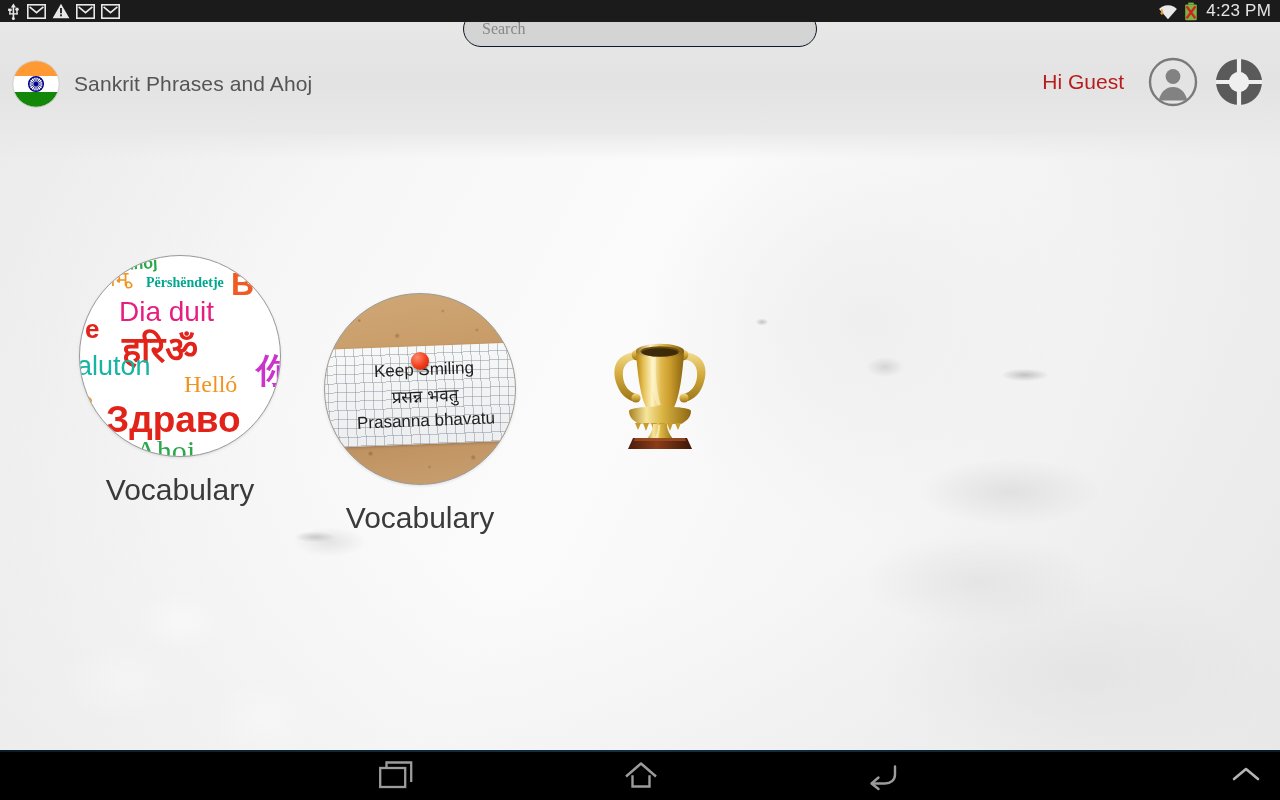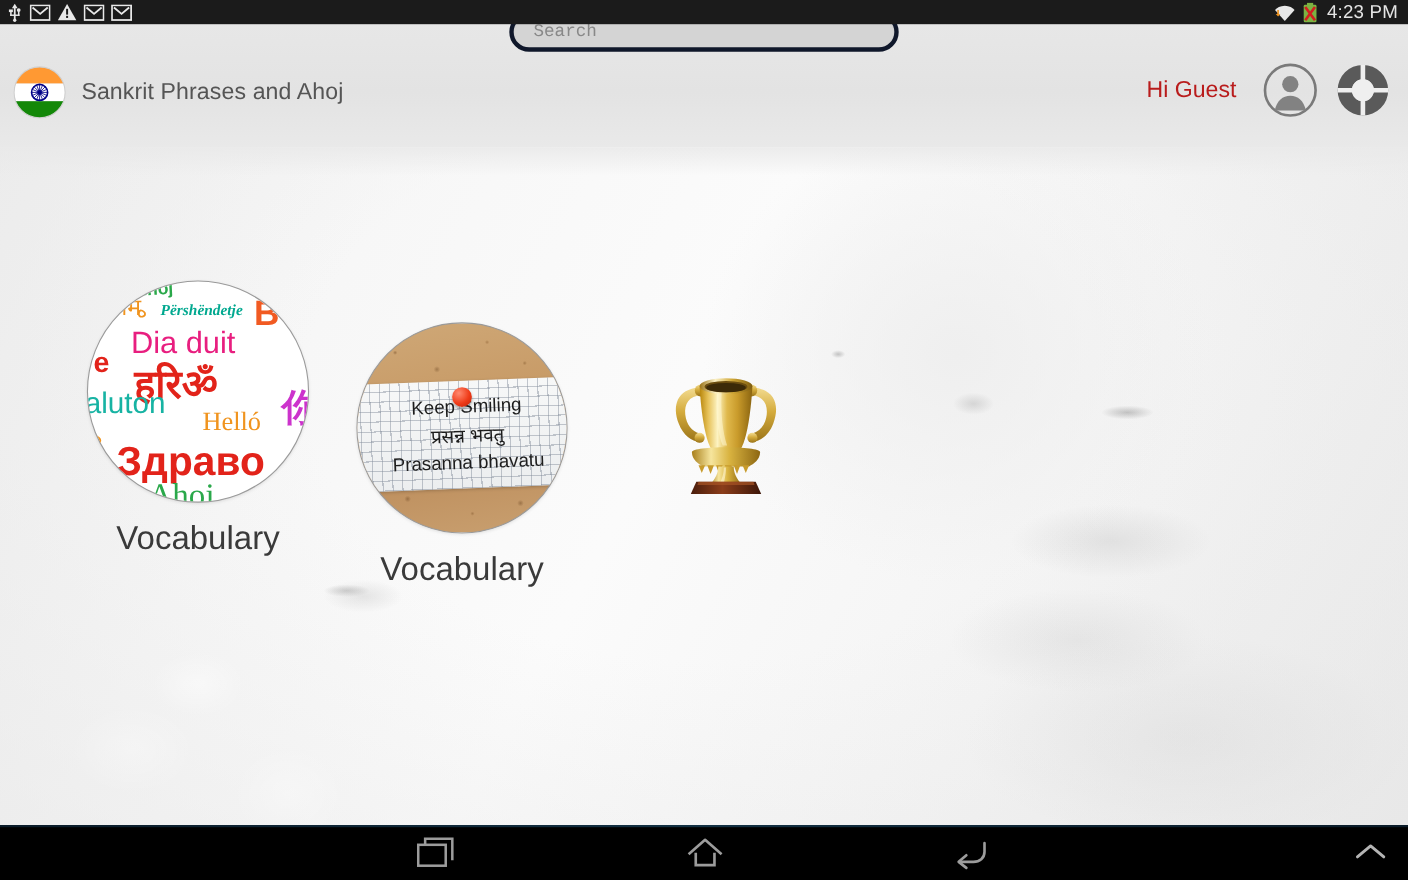--- a/index.html
+++ b/index.html
@@ -85,27 +85,27 @@
   }
 
   #search-wrap {
     position: absolute; left: 463px; top: 11px;
     width: 354px; height: 36px;
     z-index: 12;
   }
   #search-input {
     width: 354px; height: 36px;
     box-sizing: border-box;
-    border: 4px solid #0f172a;
+    border: 1px solid #0f172a;
     border-radius: 19px;
     background: #d4d4d4;
     padding: 0 18px;
     font-size: 16px;
     color: #6a6a6a;
-    font-family: Liberation Mono, monospace;
+    font-family: Liberation Serif, serif;
     outline: none;
     box-shadow: inset 0 1px 2px rgba(0,0,0,.06);
   }
   #search-input::placeholder { color: #888; }
 
   #brand {
     position: absolute; left: 12px; top: 60px;
     display: flex; align-items: center; gap: 14px;
     z-index: 12;
   }
@@ -352,21 +352,21 @@
     </svg>
   </div>
 
   <div id="tiles">
 
     <div class="tile">
       <div class="disc" id="disc-vocab">
         <span class="wc" style="left: 42px; top: -1px; font-size: 16px; font-weight: bold; transform: rotate(-3deg); color: rgb(42, 168, 74);">Ahoj</span>
         <span class="wc" style="left: 24px; top: 8px; font-size: 21px; color: rgb(240, 148, 31);">नम</span>
         <span class="wc" style="left: 44px; top: 14px; font-size: 19px; color: rgb(240, 148, 31);">ه</span>
-        <span class="wc wc-serif" style="left: 66px; top: 19px; font-size: 14px; font-weight: bold; color: rgb(0, 168, 143); font-style: italic;">Përshëndetje</span>
+        <span class="wc wc-serif" style="left: 66px; top: 19px; font-size: 14px; font-weight: bold; color: rgb(0, 168, 143);">Përshëndetje</span>
         <span class="wc" style="left: 151px; top: 10px; font-size: 32px; font-weight: bold; color: rgb(241, 90, 34);">В</span>
         <span class="wc" style="left: 39px; top: 40px; font-size: 28px; color: rgb(232, 30, 127);">Dia duit</span>
         <span class="wc" style="left: 5px; top: 58px; font-size: 26px; font-weight: bold; color: rgb(226, 35, 26);">е</span>
         <span class="wc" style="left: 42px; top: 68px; font-size: 36px; font-weight: bold; color: rgb(226, 35, 26);">हरिॐ</span>
         <span class="wc" style="left: -3px; top: 95px; font-size: 27px; color: rgb(23, 179, 163);">aluton</span>
         <span class="wc" style="left: 176px; top: 92px; font-size: 34px; font-weight: bold; color: rgb(204, 51, 204);">你</span>
         <span class="wc wc-serif" style="left: 104px; top: 115px; font-size: 24px; color: rgb(240, 148, 31);">Helló</span>
         <span class="wc" style="left: 2px; top: 128px; font-size: 22px; color: rgb(240, 148, 31);">ه</span>
         <span class="wc" style="left: 26px; top: 143px; font-size: 37px; font-weight: bold; color: rgb(226, 35, 26);">Здраво</span>
         <span class="wc wc-serif" style="left: 55px; top: 178px; font-size: 30px; color: rgb(42, 168, 74);">Ahoj</span>

